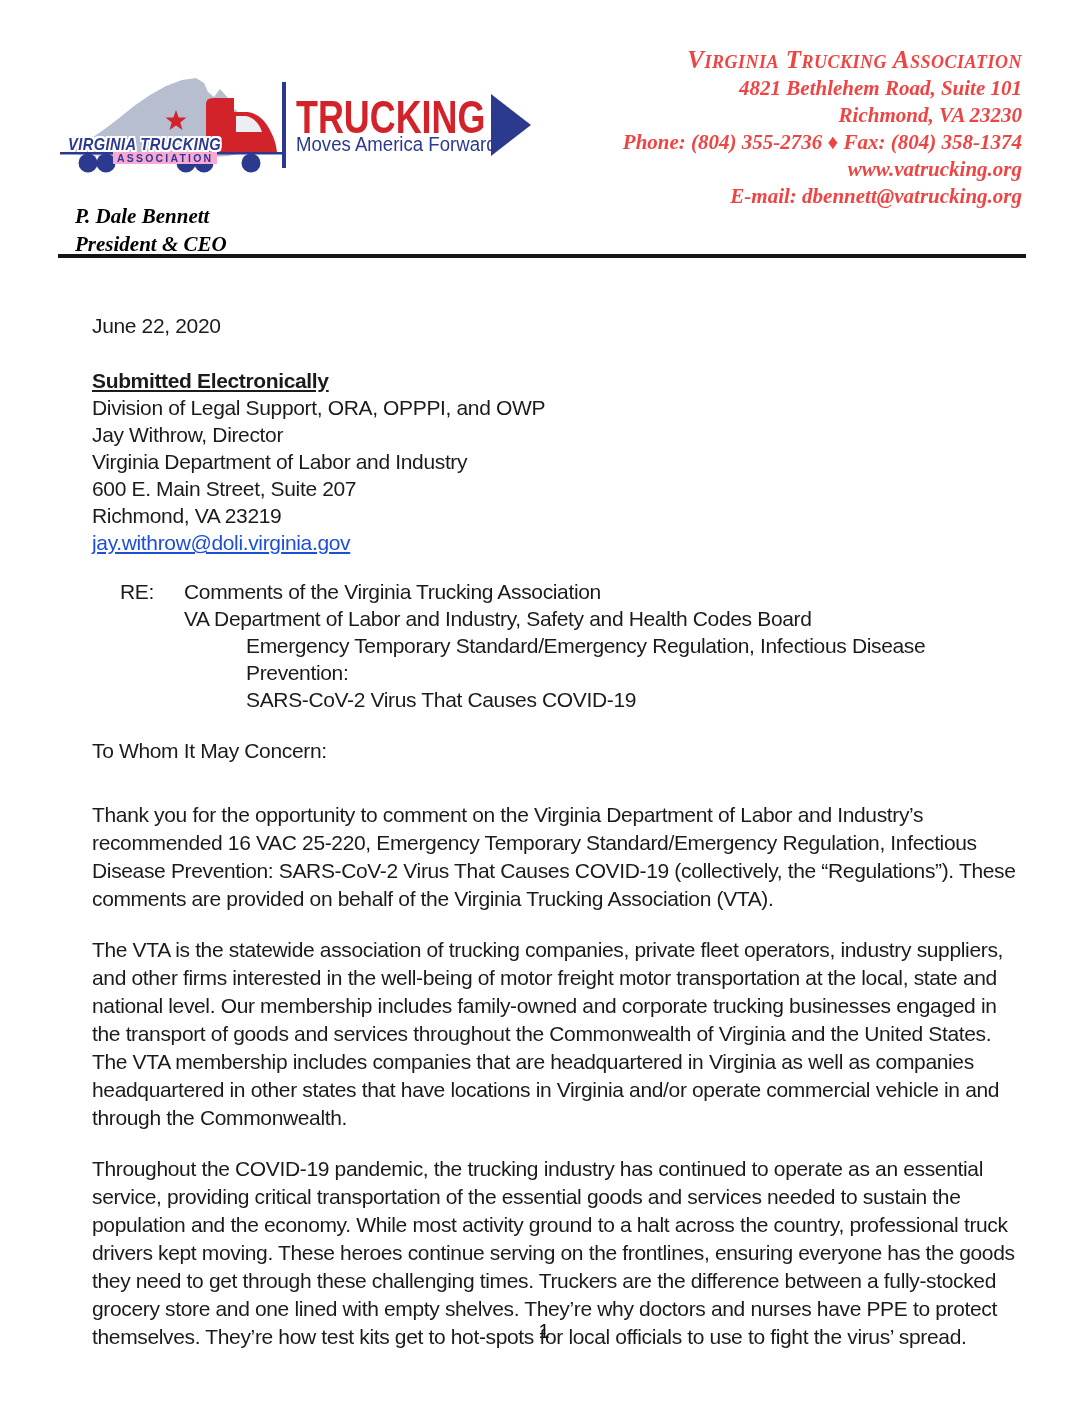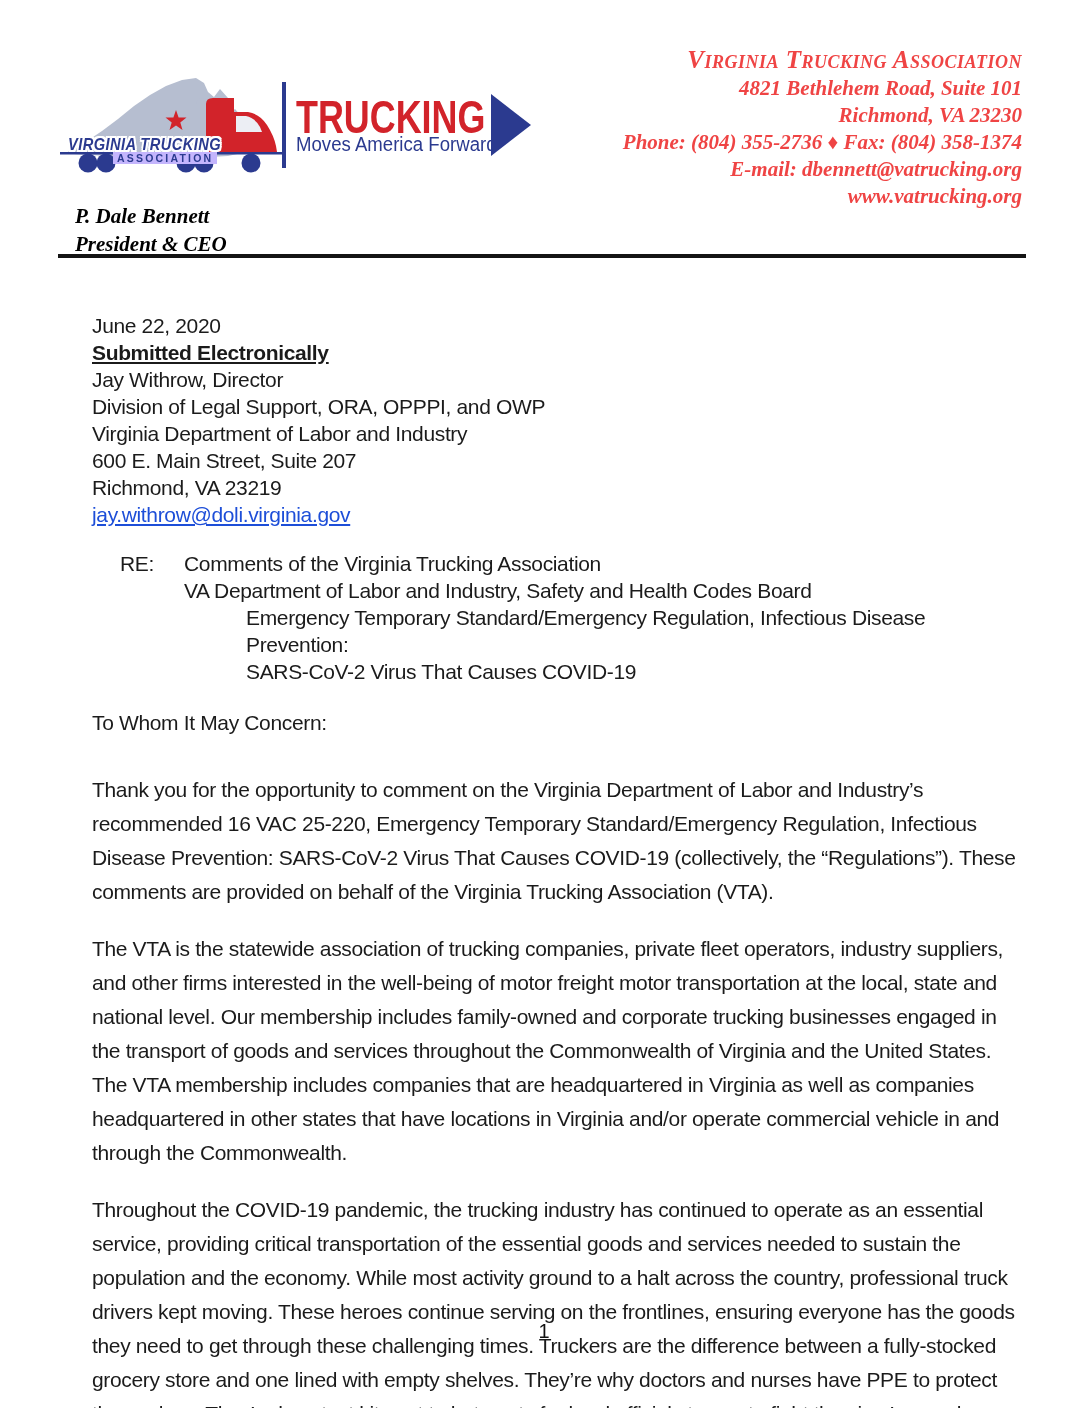--- a/index.html
+++ b/index.html
@@ -12,21 +12,21 @@
   
   .logo{position:absolute;left:58px;top:74px;width:480px;height:130px;}
   .logo-art{position:absolute;left:0;top:0;}
   .logo-vt{
     position:absolute;left:10px;top:61px;white-space:nowrap;
     font-size:17px;font-weight:800;font-style:italic;color:#2b3a8f;
     transform:scaleX(.86);transform-origin:left top;letter-spacing:.5px;
     text-shadow:-2px -2px 0 #fff,2px -2px 0 #fff,-2px 2px 0 #fff,2px 2px 0 #fff,0 2px 0 #fff,0 -2px 0 #fff,2px 0 0 #fff,-2px 0 0 #fff;
   }
   .logo-assoc{
-    position:absolute;left:55px;top:78px;background:#c4b5fd;padding:0 4px;
+    position:absolute;left:55px;top:78px;background:#f9a8d4;padding:0 4px;
     font-size:10.5px;font-weight:600;letter-spacing:2.2px;color:#2b3a8f;white-space:nowrap;
   }
   .logo-divider{position:absolute;left:224px;top:8px;width:4px;height:86px;background:#2b3a8f;}
   .tmaf-title{
     position:absolute;left:238px;top:20px;font-size:46px;line-height:1;
     font-weight:700;color:#d2232a;white-space:nowrap;
     transform:scaleX(.78);transform-origin:left top;
   }
   .tmaf-sub{
     position:absolute;left:238px;top:59px;font-size:20px;color:#2b3a8f;white-space:nowrap;
@@ -48,30 +48,30 @@
     position:absolute;left:75px;top:202px;
     font-family:"Liberation Serif",serif;font-style:italic;font-weight:bold;
     font-size:21px;line-height:28px;color:#000;
   }
   .rule{position:absolute;left:58px;top:254px;width:968px;height:4px;background:#141414;}
   
   .letter{
     position:absolute;left:92px;top:312px;width:936px;
     font-size:21px;line-height:27px;letter-spacing:-.35px;color:#1b1b1b;
   }
-  .date{}
+  .date{margin-bottom:28px;}
   .submitted{font-weight:bold;text-decoration:underline;}
   .recipient{margin-bottom:22px;}
   .email-link{color:#1d4ed8;text-decoration:underline;cursor:pointer;}
   .re{margin-bottom:24px;margin-left:28px;}
   .re-row{display:flex;}
   .re-label{width:64px;flex:none;}
   .re-indent{margin-left:62px;}
   .salutation{margin-bottom:37px;}
-  .para{margin:0 0 23px 0;line-height:34px;}
+  .para{margin:0 0 23px 0;line-height:28px;}
   .pagenum{position:absolute;left:0;right:0;top:1320px;text-align:center;font-size:20px;color:#111;}
 </style>
 </head>
 <body>
 
 <div class="page">
 
   <div class="logo">
     <svg class="logo-art" width="230" height="130" viewBox="0 0 230 130">
 
@@ -104,39 +104,39 @@
     <div class="tmaf-title">TRUCKING</div>
     <div class="tmaf-sub">Moves America Forward</div>
     <div class="tmaf-arrow"></div>
   </div>
 
   <div class="contact">
     <div class="org">Virginia Trucking Association</div>
     <div>4821 Bethlehem Road, Suite 101</div>
     <div>Richmond, VA 23230</div>
     <div>Phone: (804) 355-2736 ♦ Fax: (804) 358-1374</div>
+    <div>www.vatrucking.org</div>
     <div>E-mail: dbennett@vatrucking.org</div>
-    <div>www.vatrucking.org</div>
   </div>
 
   <div class="signatory">
     <div>P. Dale Bennett</div>
     <div>President &amp; CEO</div>
   </div>
 
   <div class="rule"></div>
 
   <div class="letter">
     <div class="date">June 22, 2020</div>
 
     <div class="submitted">Submitted Electronically</div>
 
     <div class="recipient">
+      <div>Division of Legal Support, ORA, OPPPI, and OWP</div>
       <div>Jay Withrow, Director</div>
-      <div>Division of Legal Support, ORA, OPPPI, and OWP</div>
       <div>Virginia Department of Labor and Industry</div>
       <div>600 E. Main Street, Suite 207</div>
       <div>Richmond, VA 23219</div>
       <div><a class="email-link" href="#">jay.withrow@doli.virginia.gov</a></div>
     </div>
 
     <div class="re">
       <div class="re-row">
         <span class="re-label">RE:</span>
         <div class="re-content">

